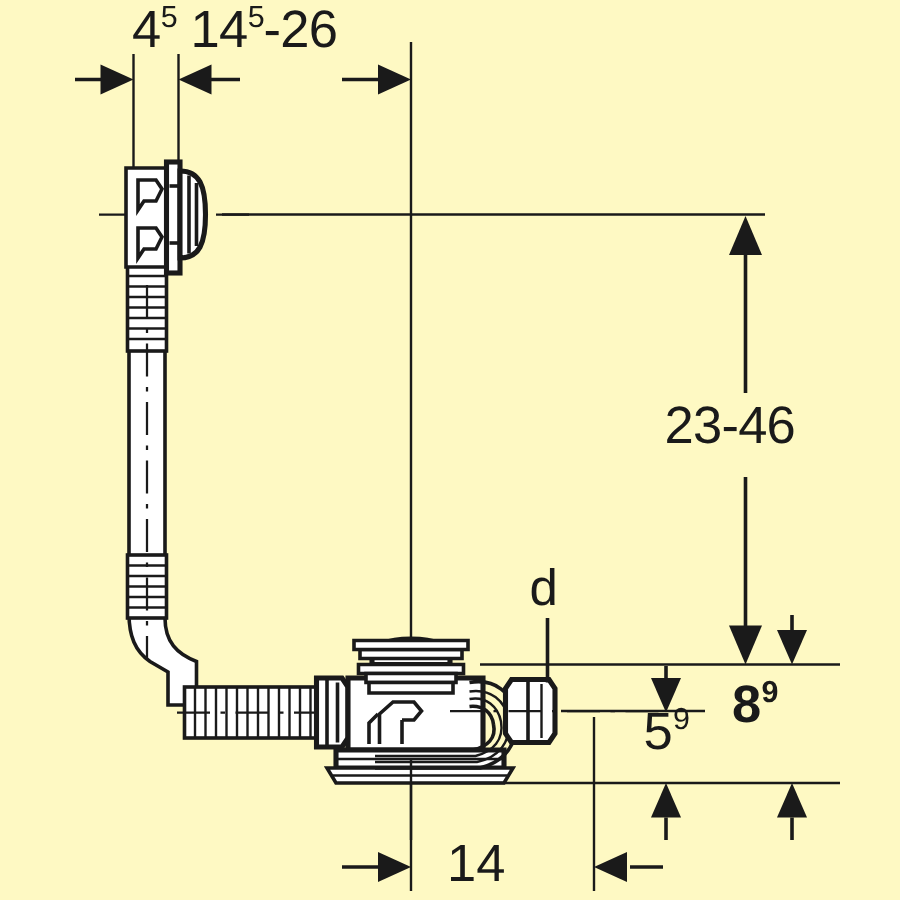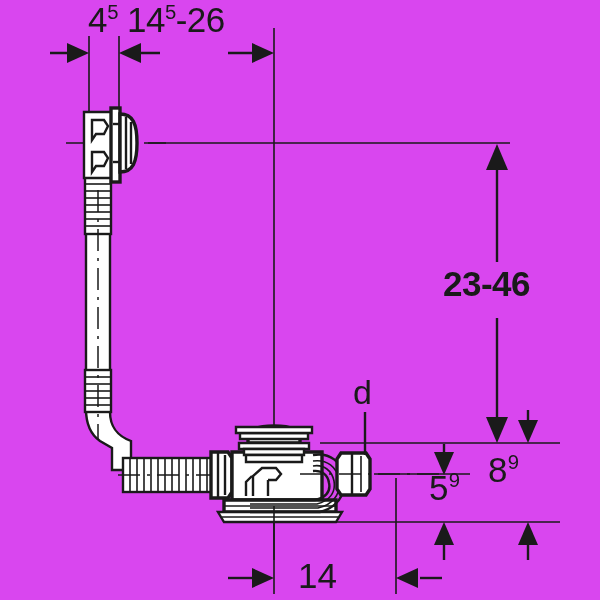--- a/index.html
+++ b/index.html
@@ -7,21 +7,21 @@
     padding: 0;
     background: #ffffff;
   }
   body {
     font-family: "Liberation Sans", sans-serif;
   }
   #stage {
     position: relative;
     width: 600px;
     height: 600px;
-    background: #d946ef;
+    background: #fef9c3;
     overflow: hidden;
   }
   #drawing-svg {
     position: absolute;
     left: 0;
     top: 0;
     width: 600px;
     height: 600px;
   }
   .dim-text {
@@ -43,36 +43,36 @@
     left: 88px;
     top: 2px;
     font-size: 35px;
     letter-spacing: -0.5px;
   }
   #label-right-main {
     left: 443px;
     top: 266px;
     font-size: 35px;
     letter-spacing: -0.5px;
-    font-weight: bold;
   }
   #label-d {
     left: 353px;
     top: 375px;
     font-size: 34px;
   }
   #label-five-nine {
     left: 429px;
     top: 470px;
     font-size: 35px;
   }
   #label-eight-nine {
     left: 488px;
     top: 452px;
     font-size: 35px;
+    font-weight: bold;
   }
   #label-bottom {
     left: 298px;
     top: 558px;
     font-size: 35px;
   }
 </style>
 </head>
 <body>
 

